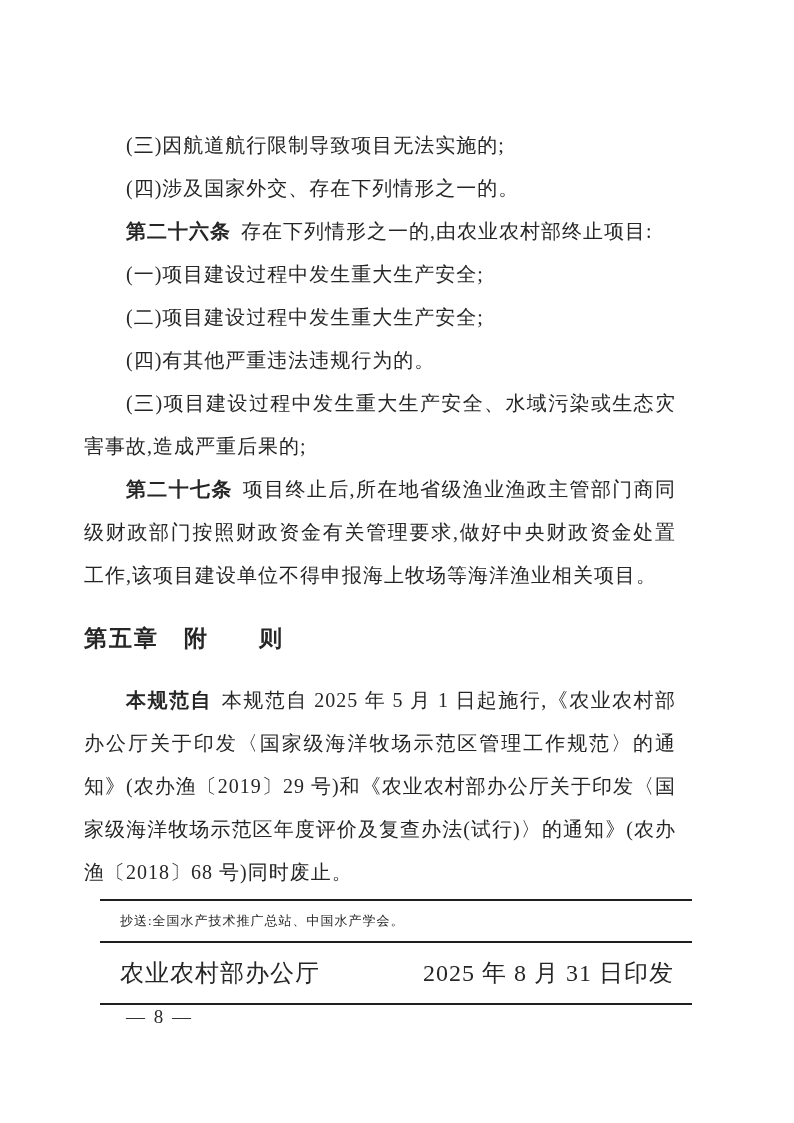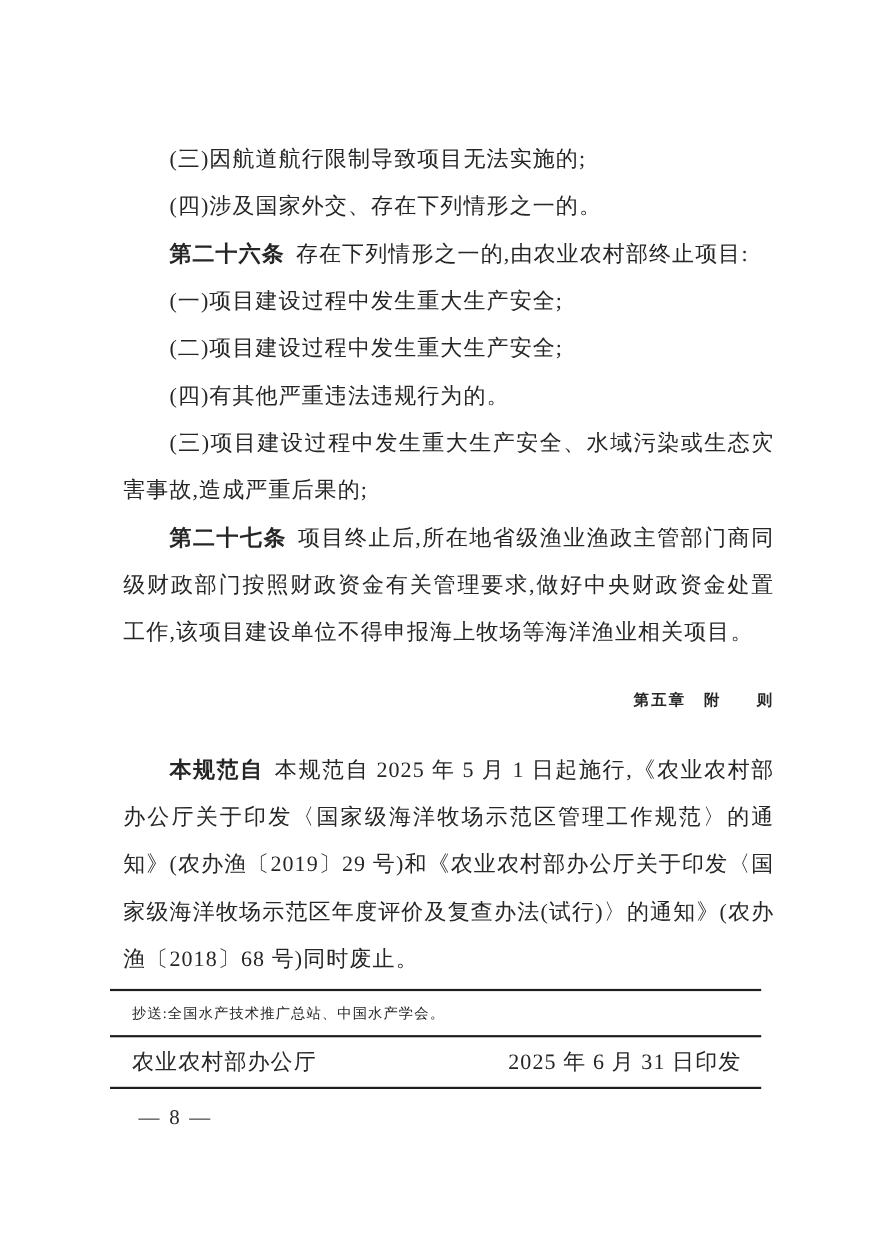--- a/index.html
+++ b/index.html
@@ -11,45 +11,45 @@
     position: relative;
     width: 794px;
     height: 1123px;
     background: #ffffff;
     overflow: hidden;
     font-family: "Liberation Serif", "DejaVu Serif", serif;
     color: #262626;
   }
   .content {
     position: absolute;
-    left: 112px;
+    left: 84px;
     top: 124px;
     width: 592px;
     font-size: 20px;
     line-height: 43px;
     letter-spacing: 1px;
     text-align: justify;
     text-justify: inter-character;
   }
   .para {
     margin: 0;
     text-indent: 42px;
   }
   .article-num {
     font-weight: 700;
     font-family: Liberation Sans, sans-serif;
     margin-right: 10px;
   }
   .chapter {
     margin: 20px 0 19px 0;
     text-indent: 0;
-    text-align: right;
-    font-size: 14px;
+    text-align: left;
+    font-size: 23px;
     font-weight: 700;
-    font-family: Liberation Mono, monospace;
+    font-family: Liberation Serif, serif;
     letter-spacing: 2px;
   }
   .footer {
     position: absolute;
     left: 100px;
     top: 899px;
     width: 592px;
   }
   .rule {
     height: 2px;
@@ -57,25 +57,25 @@
   }
   .cc-row {
     height: 40px;
     line-height: 40px;
     font-size: 13px;
     letter-spacing: 1px;
     padding-left: 20px;
     box-sizing: border-box;
   }
   .issuer-row {
-    height: 45px;
+    height: 60px;
     display: flex;
     align-items: center;
     justify-content: space-between;
-    font-size: 20px;
+    font-size: 24px;
     letter-spacing: 1px;
     padding: 0 18px 0 20px;
     box-sizing: border-box;
   }
   .page-number {
     position: absolute;
     left: 126px;
     top: 1006px;
     font-size: 19px;
     letter-spacing: 2px;
@@ -116,20 +116,20 @@
     </p>
 
   </div>
 
   <div class="footer">
     <div class="rule"></div>
     <div class="cc-row">抄送:全国水产技术推广总站、中国水产学会。</div>
     <div class="rule"></div>
     <div class="issuer-row">
       <span>农业农村部办公厅</span>
-      <span>2025 年 6 月 31 日印发</span>
+      <span>2025 年 8 月 31 日印发</span>
     </div>
     <div class="rule"></div>
   </div>
 
   <div class="page-number">— 8 —</div>
 
 </div>
 
 </body></html>

